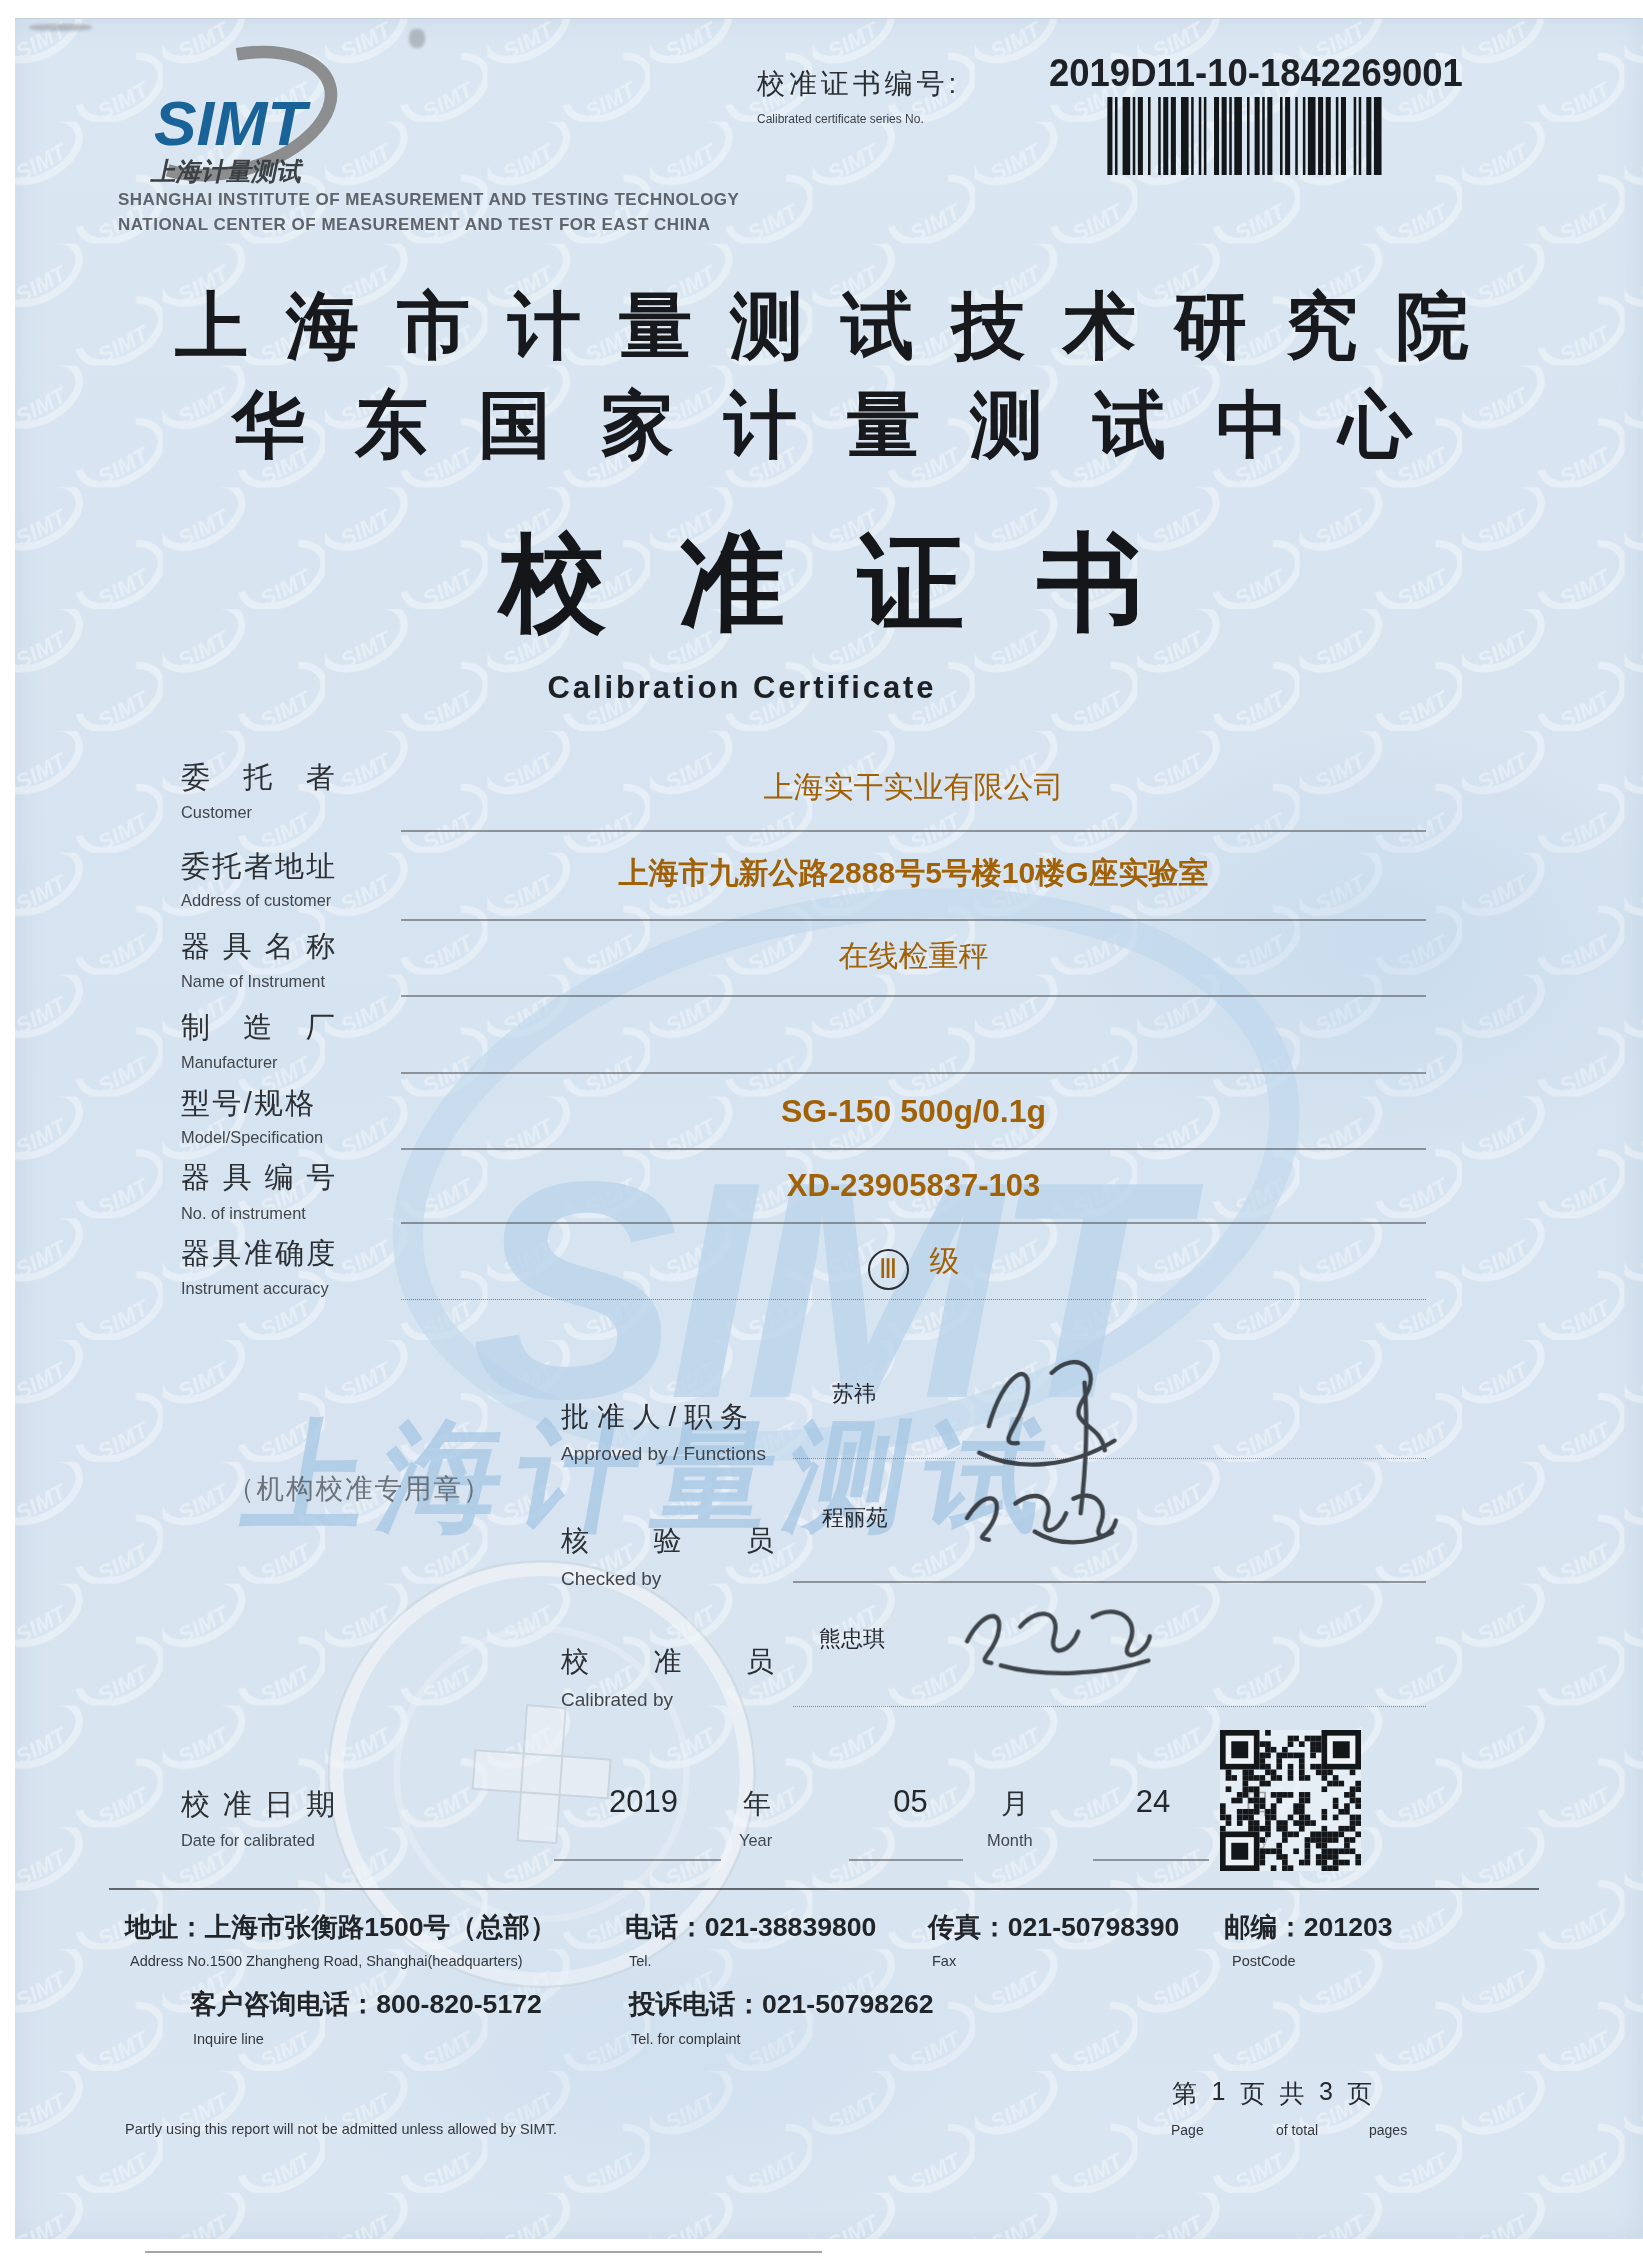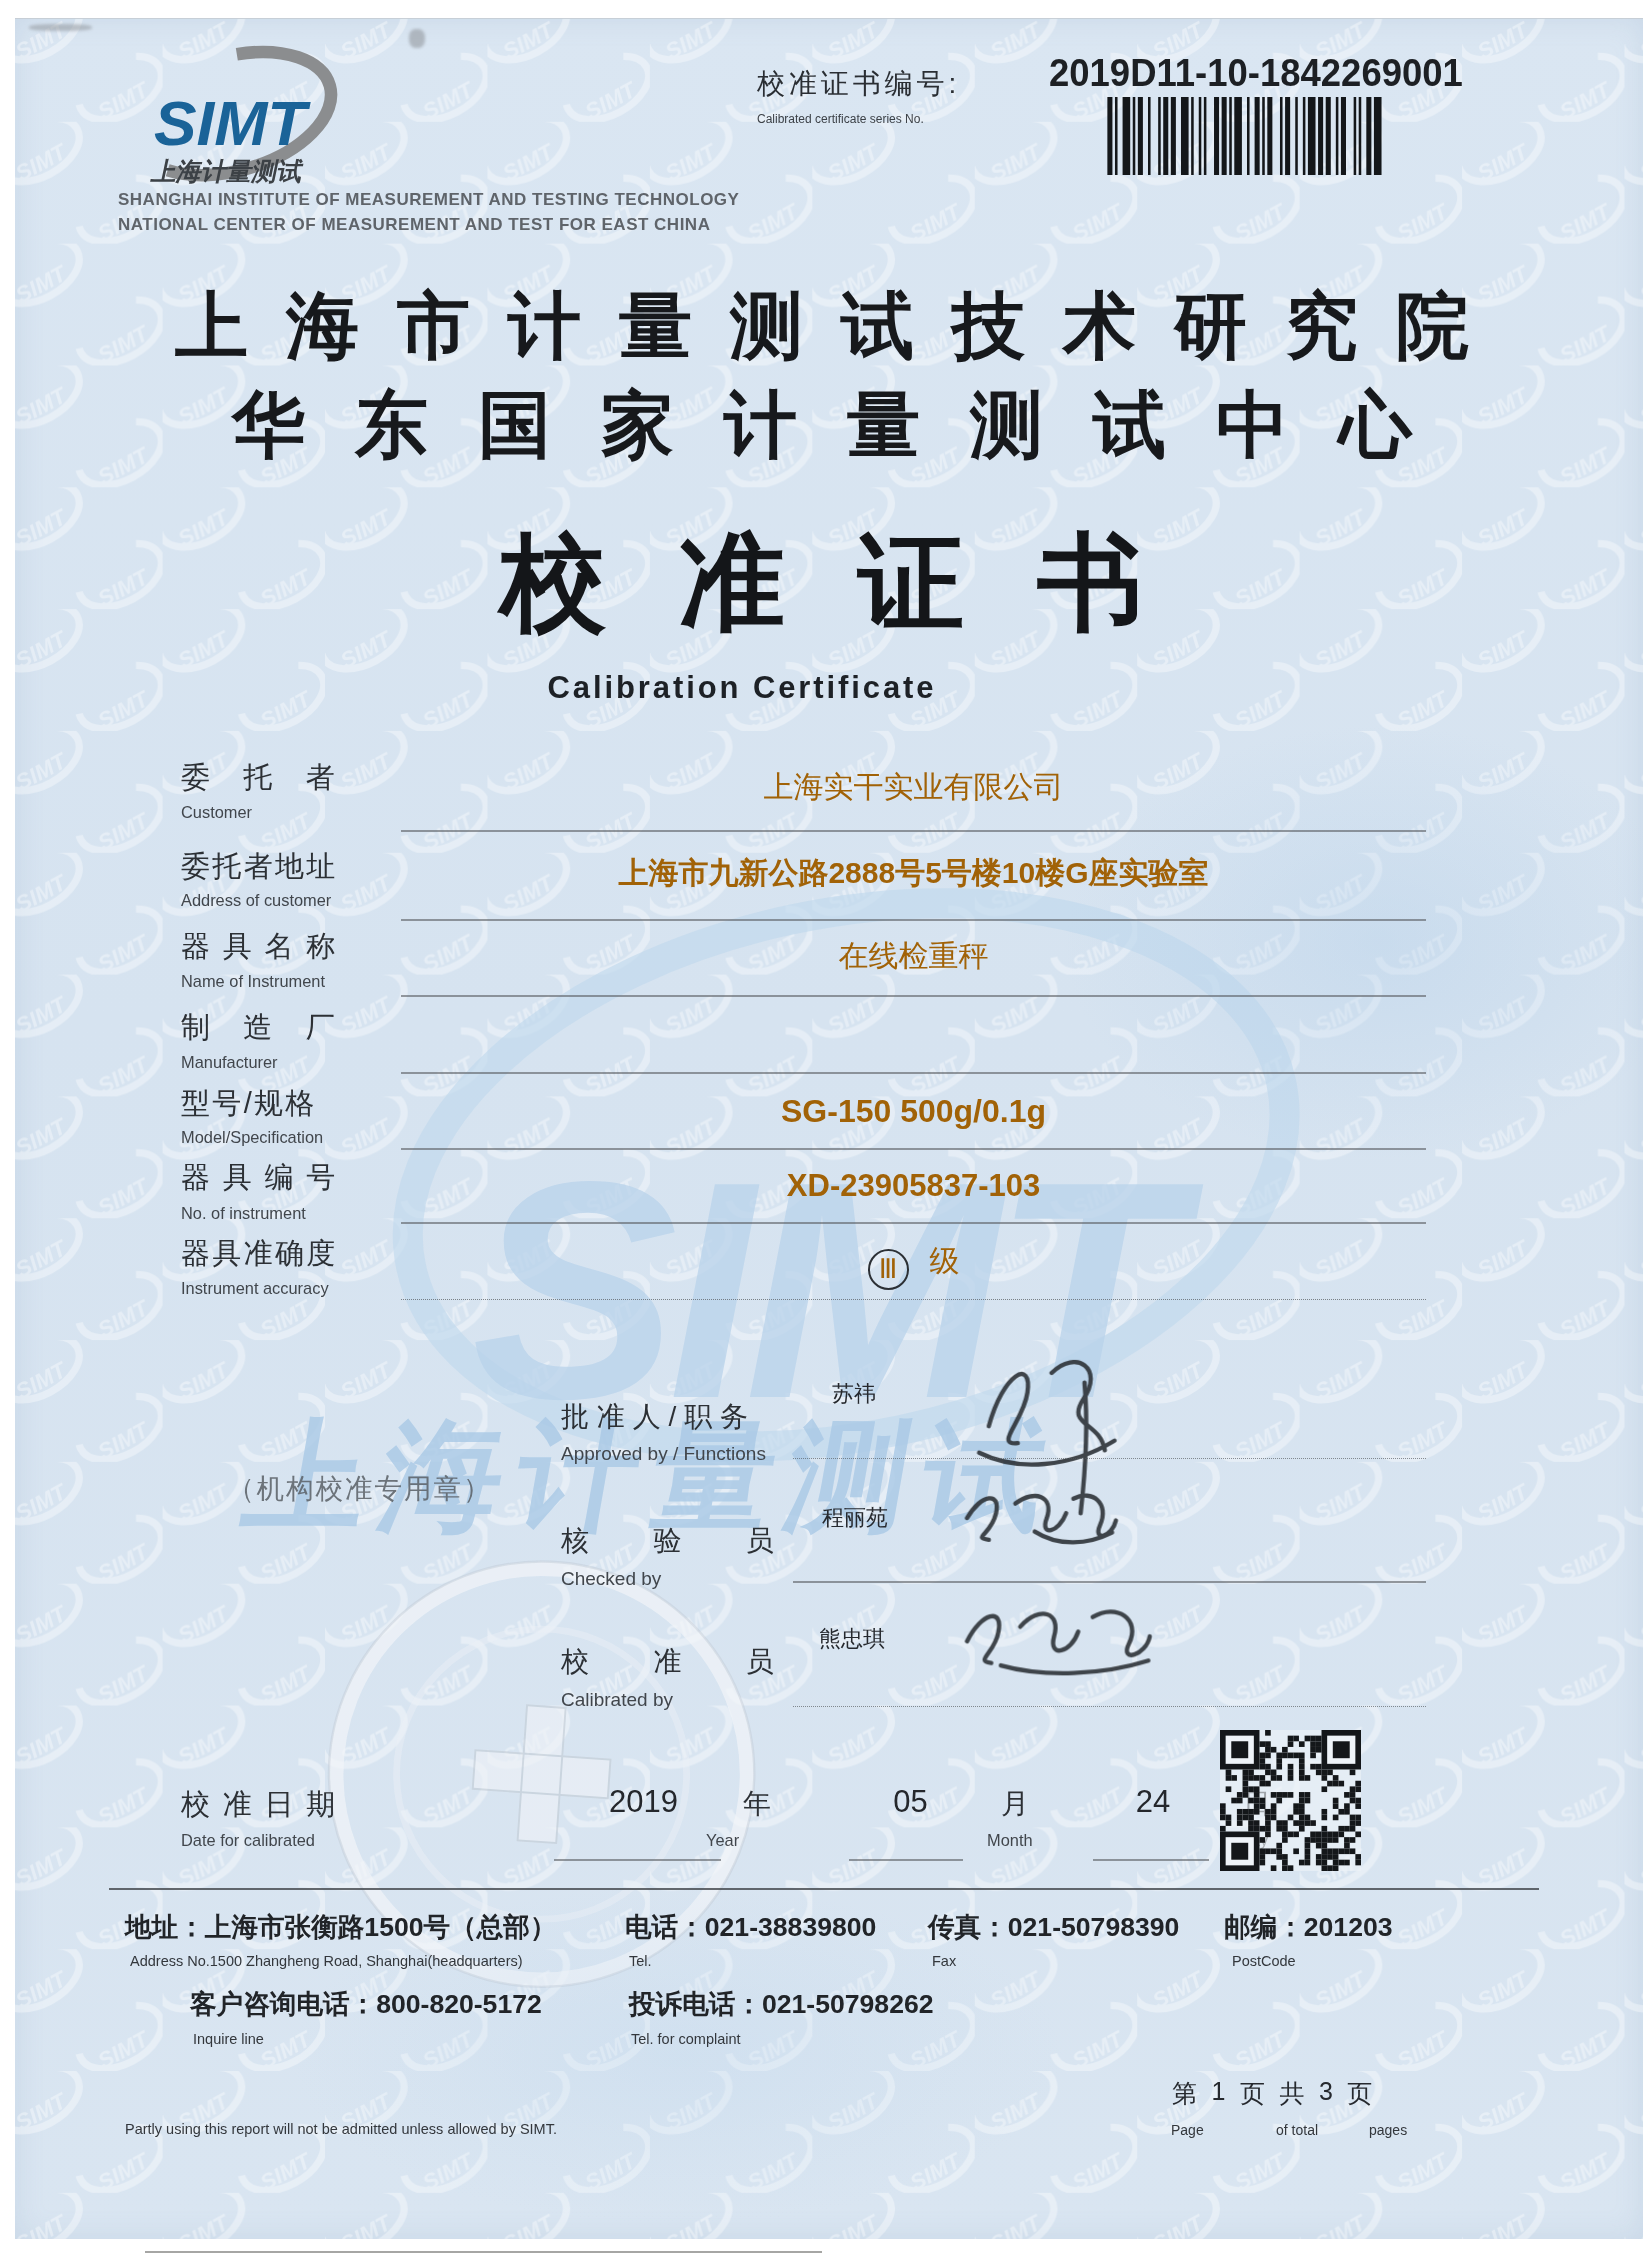--- a/index.html
+++ b/index.html
@@ -220,21 +220,21 @@
   <div class="abs flab zh ls4" style="top:1785px;">校准日期</div>
   <div class="abs flab-en" style="top:1831px;">Date for calibrated</div>
 
   <div class="abs date-num" style="left:571px;top:1784px;width:145px;text-align:center;">2019</div>
   <div class="abs date-unit zh" style="left:743px;top:1785px;">年</div>
   <div class="abs date-num" style="left:868px;top:1784px;width:85px;text-align:center;">05</div>
   <div class="abs date-unit zh" style="left:1001px;top:1785px;">月</div>
   <div class="abs date-num" style="left:1112px;top:1784px;width:82px;text-align:center;">24</div>
   <div class="abs date-unit zh" style="left:1243px;top:1785px;">日</div>
 
-  <div class="abs date-en" style="left:706px;top:1831px;text-align:center;">Year</div>
+  <div class="abs date-en" style="left:739px;top:1831px;text-align:center;">Year</div>
   <div class="abs date-en" style="left:987px;top:1831px;">Month</div>
   <div class="abs date-en" style="left:1239px;top:1831px;">Day</div>
 
   <div class="abs uline-seg" style="left:554px;top:1859px;width:167px;"></div>
   <div class="abs uline-seg" style="left:849px;top:1859px;width:114px;"></div>
   <div class="abs uline-seg" style="left:1093px;top:1859px;width:116px;"></div>
 
   <svg id="qrcode" class="abs" style="left:1220px;top:1730px;" width="141" height="141" viewBox="0 0 292 292">
       <rect x="0" y="0" width="292" height="292" fill="#eef3f8" opacity="0.6"></rect>
       <rect x="93.4" y="0.0" width="11.7" height="11.7" fill="#14171a"></rect>

